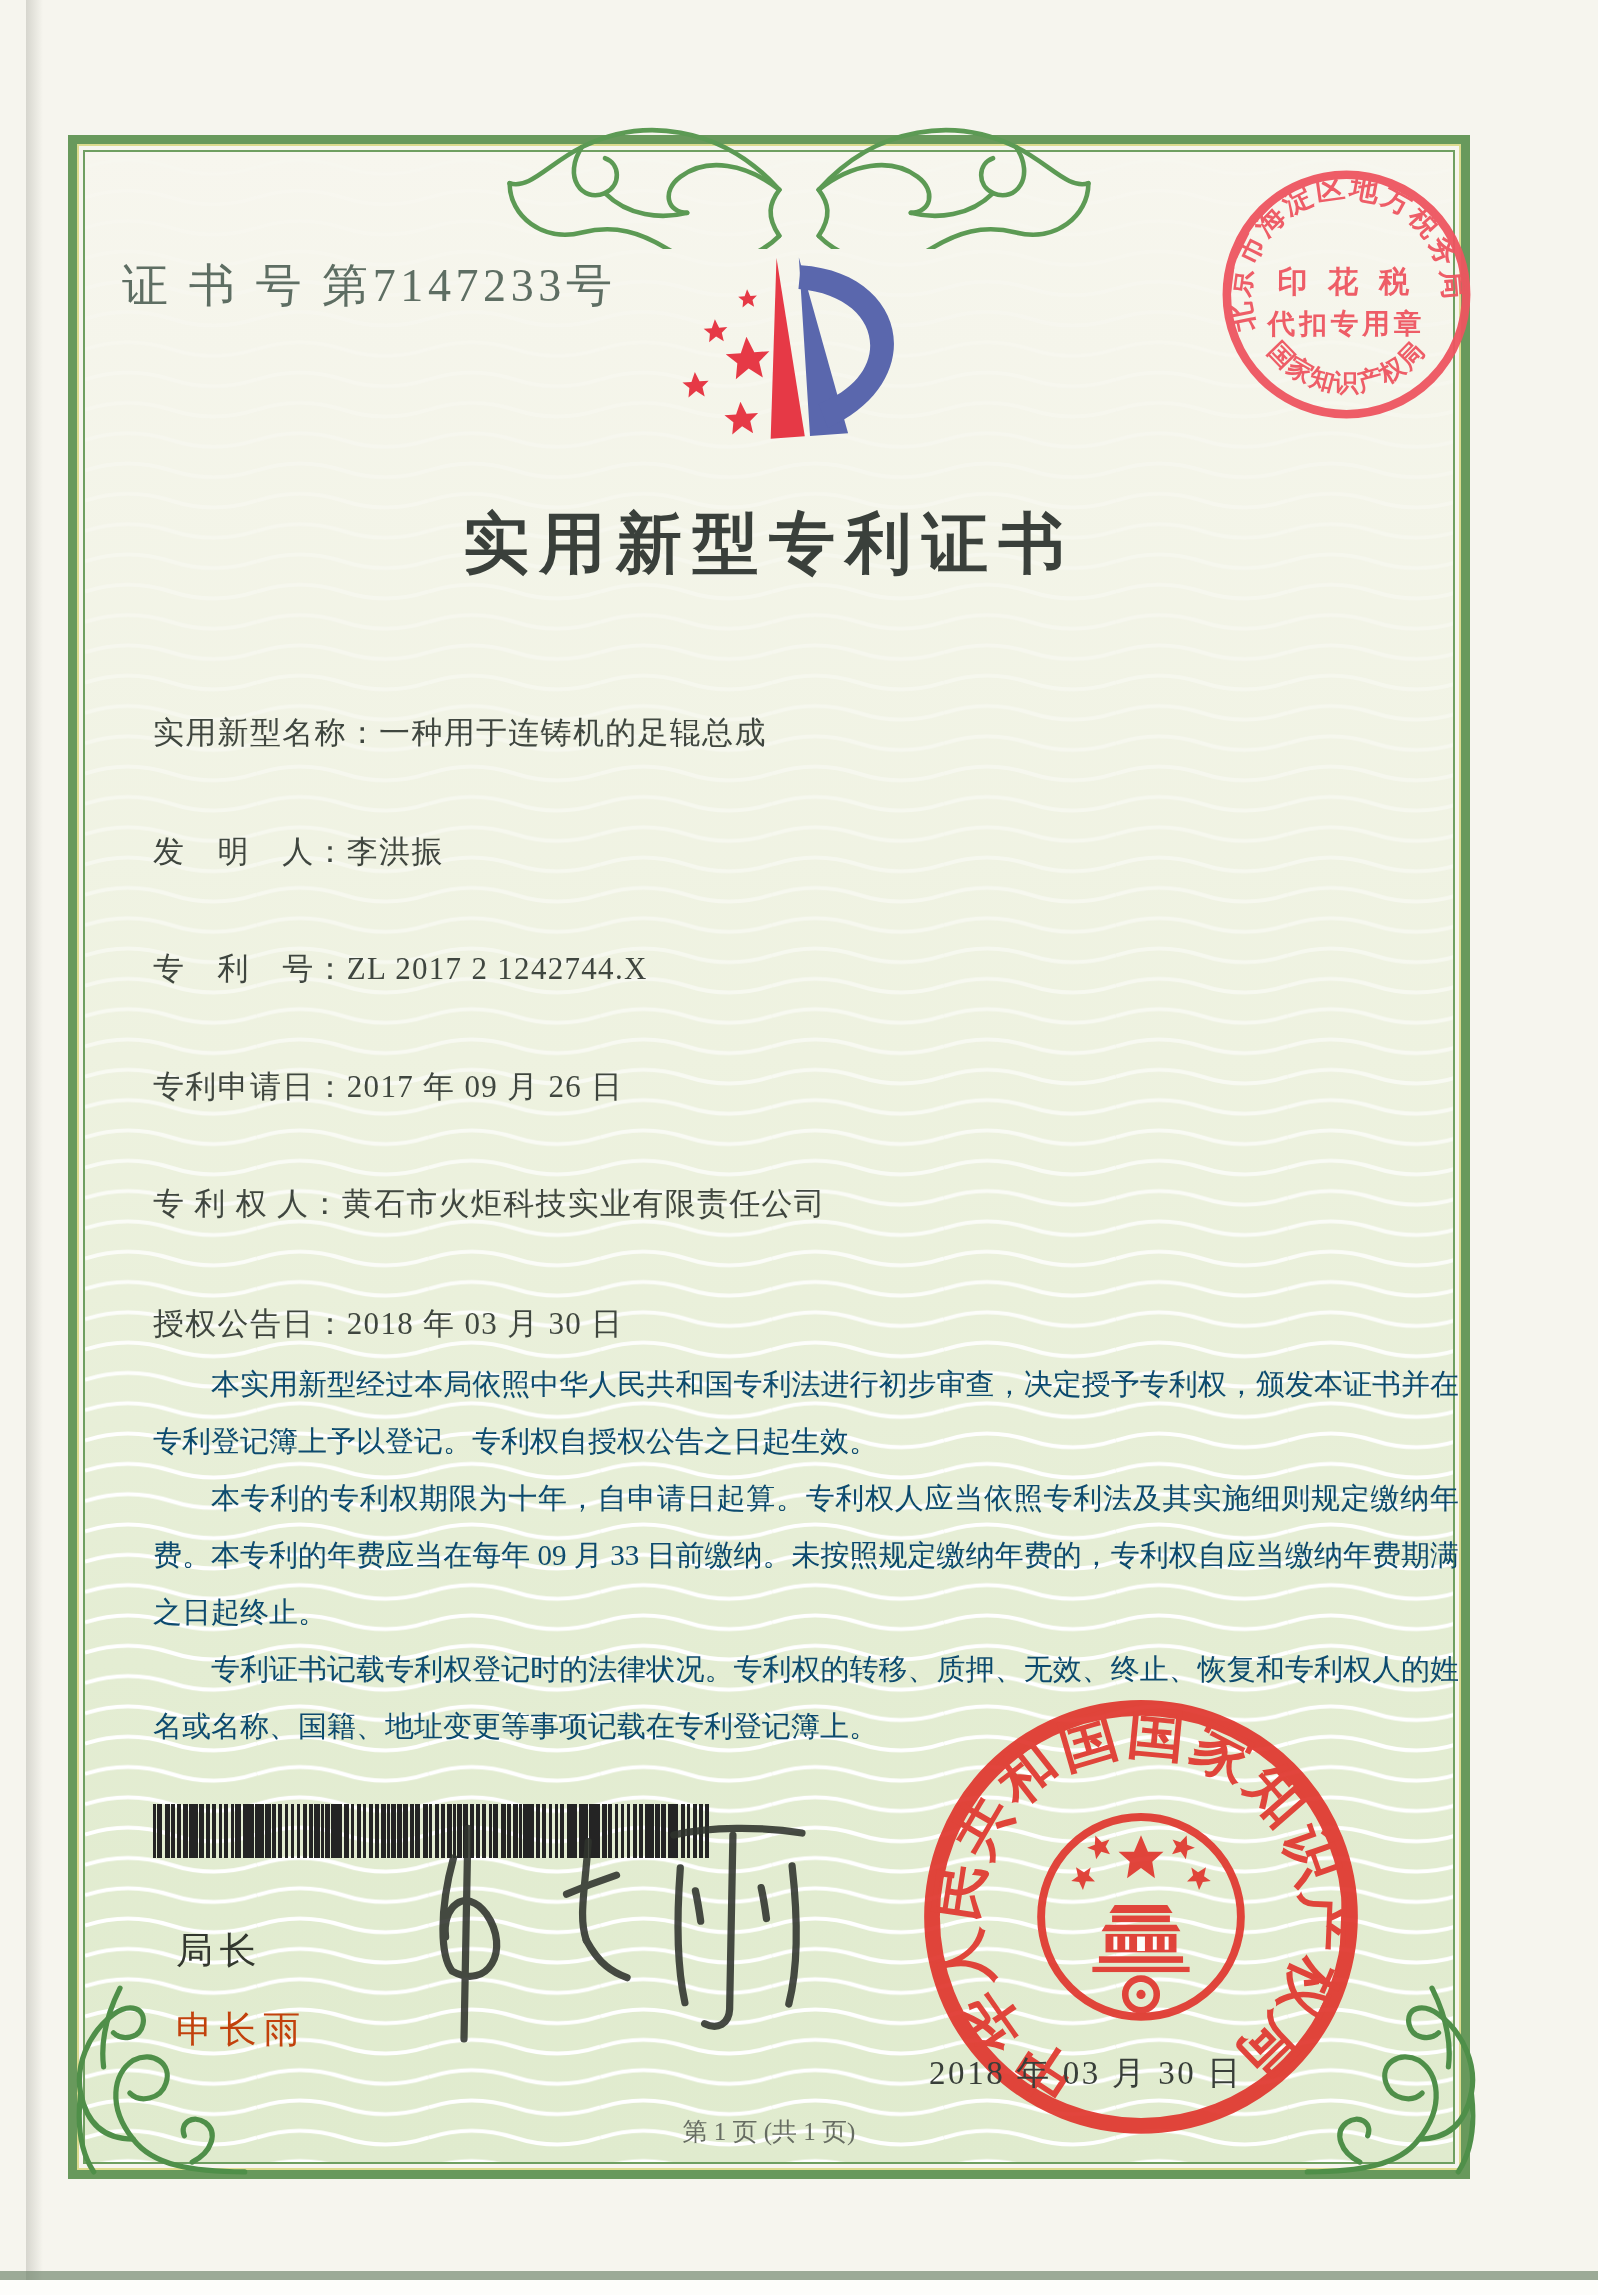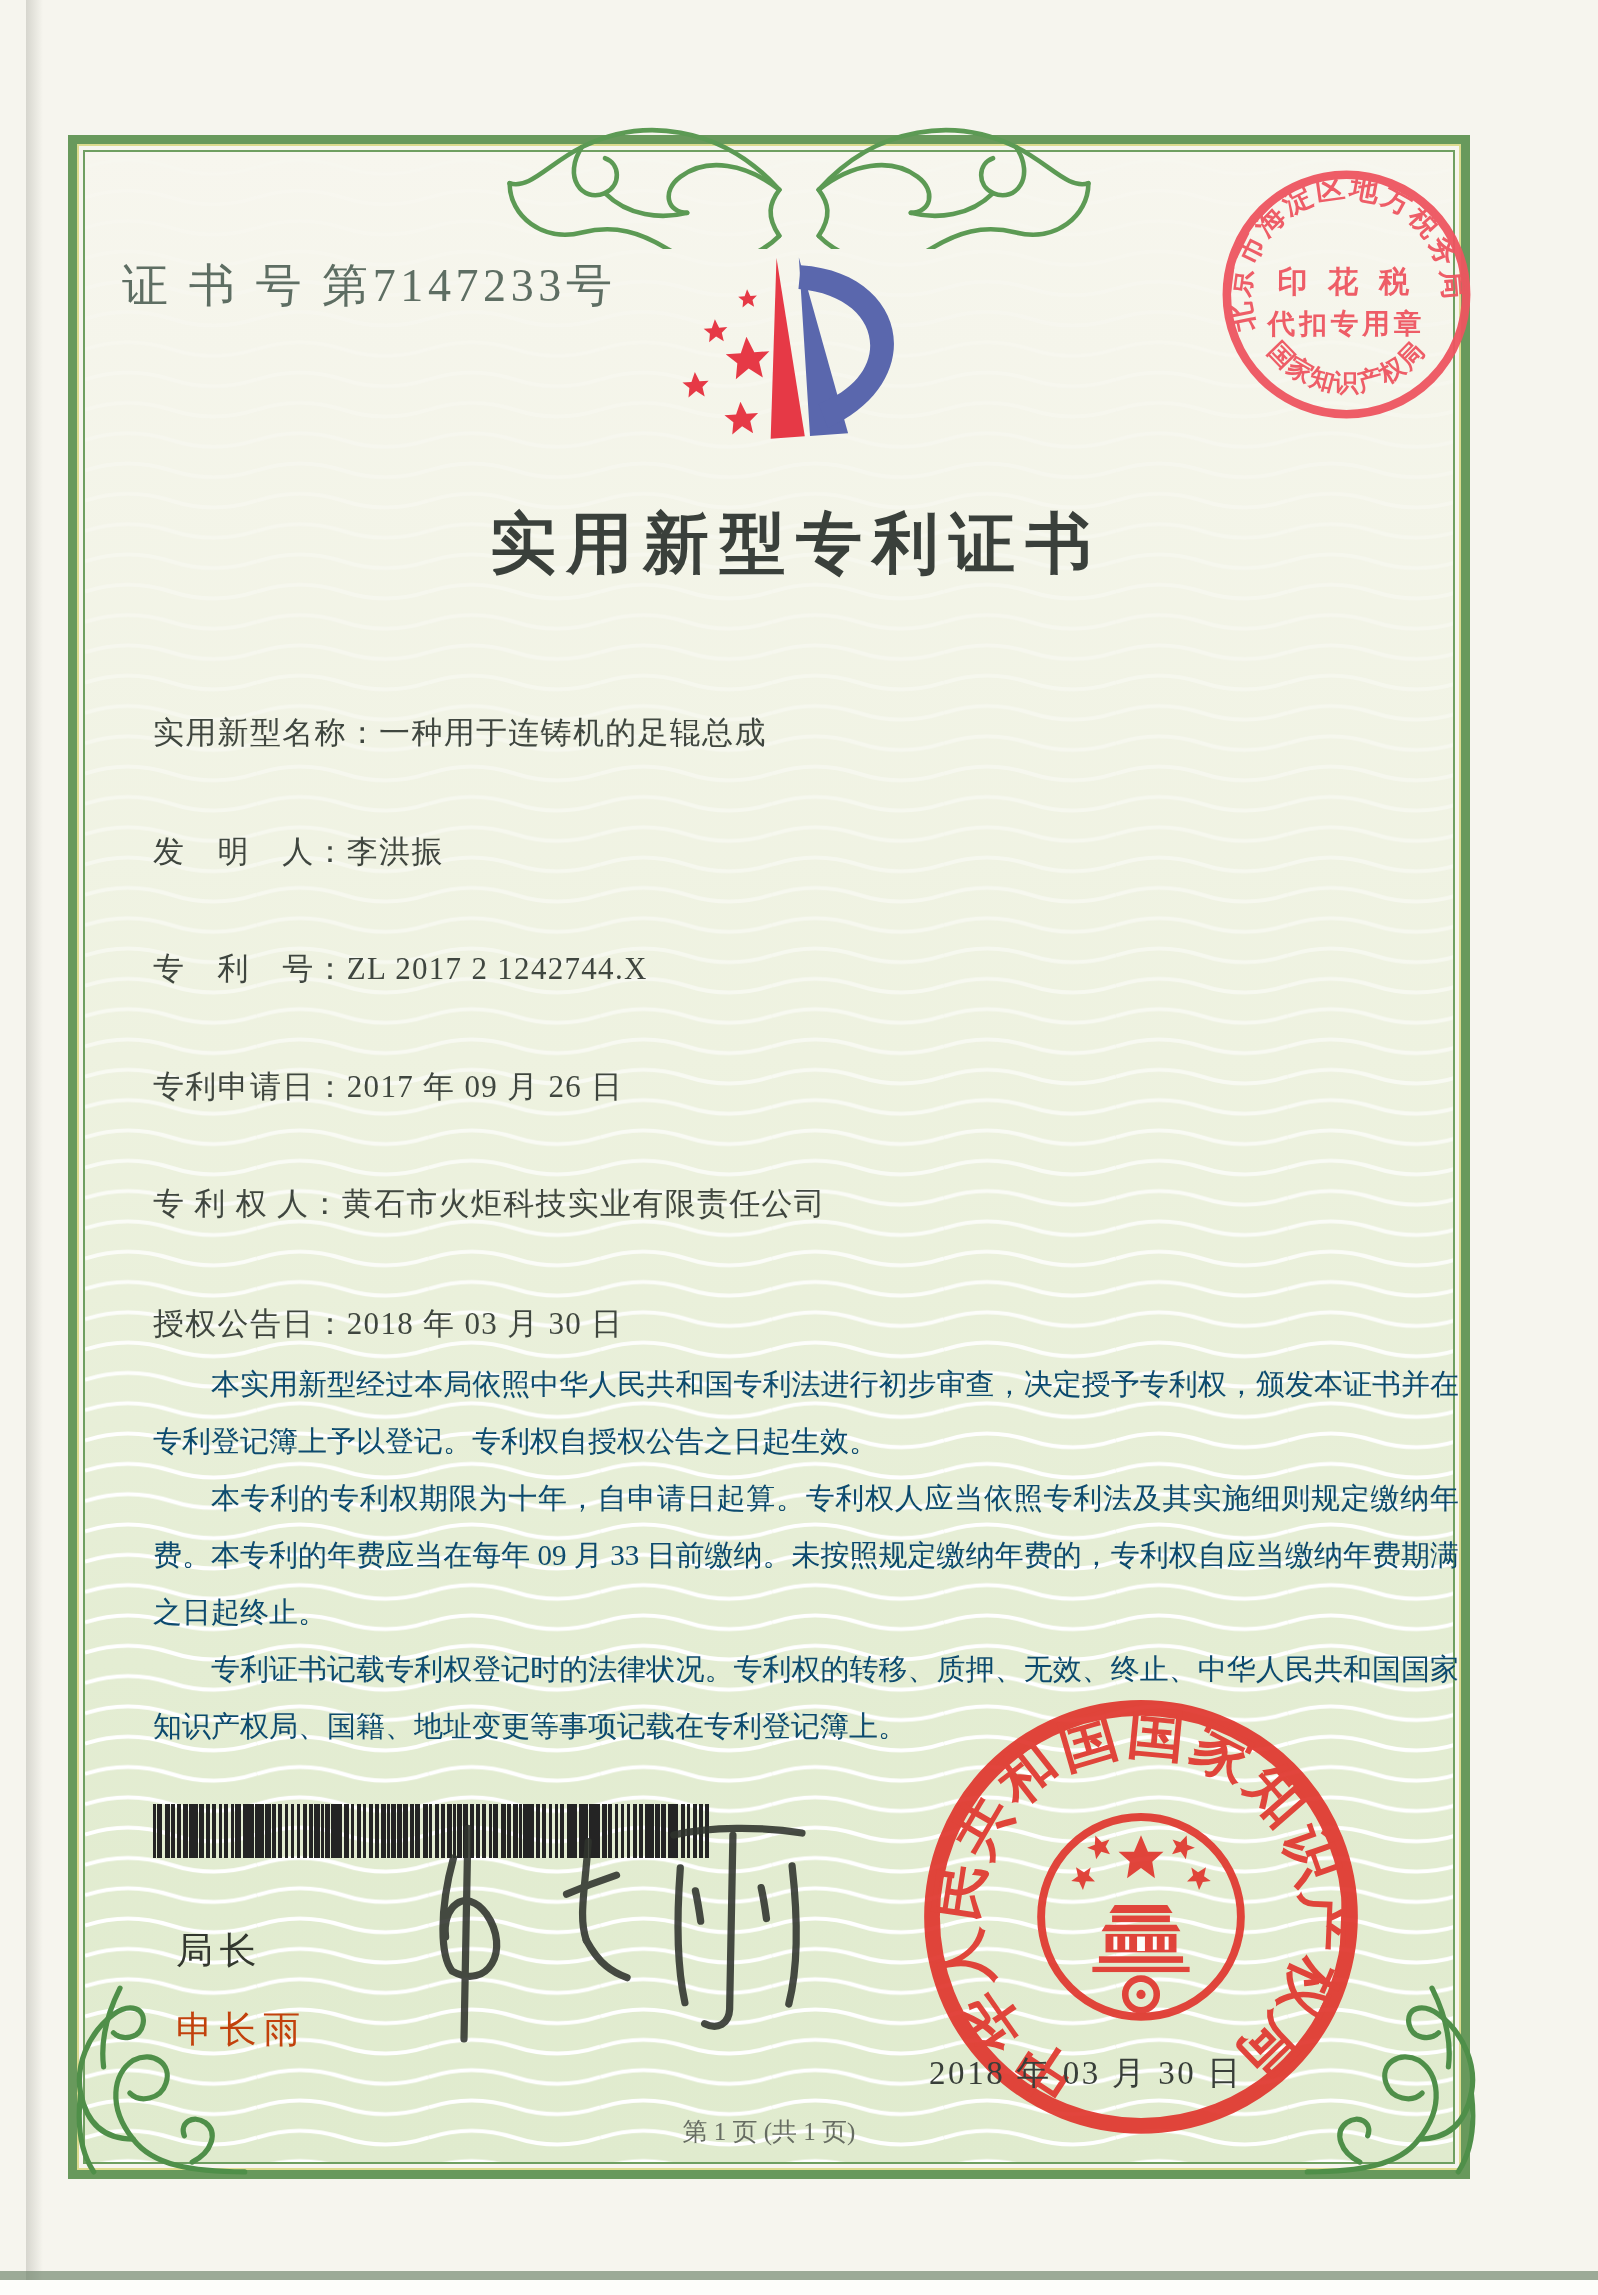--- a/index.html
+++ b/index.html
@@ -14,21 +14,21 @@
   .frame{position:absolute;left:68px;top:135px;width:1384px;height:2026px;
     border:9.2px solid #68995c;box-shadow:inset 0 0 0 2px #dcdb8e;}
   .frame-inner{position:absolute;left:6px;top:6px;right:6px;bottom:6px;border:2.6px solid #6f9f61;}
   .waves-svg{position:absolute;left:0;top:0;width:100%;height:100%;display:block;}
 
   .abs{position:absolute;}
   .cert-number{left:122px;top:255px;font-size:46px;letter-spacing:4.6px;color:#5e6e63;}
   .logo-svg{left:641px;top:220px;width:263px;height:263px;}
   .tax-stamp-svg{left:1215px;top:163px;width:263px;height:263px;opacity:.95;}
   .title{left:68px;top:499px;width:1402px;text-align:center;font-size:66px;font-weight:bold;
-    letter-spacing:10.5px;color:#3a403b;padding-left:27px;}
+    letter-spacing:10.5px;color:#3a403b;}
   .field{left:153px;font-size:31px;color:#3f463f;letter-spacing:1.3px;white-space:nowrap;}
   .f1{top:712px}.f2{top:831px}.f3{top:948px}.f4{top:1066px}.f5{top:1183px}.f6{top:1303px}
   .body-text{left:153px;top:1356px;width:1306px;font-size:29px;line-height:57px;color:#0c4a6e;
     text-align:justify;}
   .body-text p{margin:0;text-indent:58px;}
   .barcode{left:153px;top:1804px;width:556px;height:54px;
     background-image:
       repeating-linear-gradient(90deg,#242424 0 3.3px,transparent 3.3px 6px),
       repeating-linear-gradient(90deg,#242424 0 2px,transparent 2px 6.6px),
       repeating-linear-gradient(90deg,transparent 0 4px,#242424 4px 6px,transparent 6px 11.2px);}
@@ -150,21 +150,21 @@
   <div class="abs field f1"><span>实用新型名称：</span><span>一种用于连铸机的足辊总成</span></div>
   <div class="abs field f2"><span>发　明　人：</span><span>李洪振</span></div>
   <div class="abs field f3"><span>专　利　号：</span><span>ZL 2017 2 1242744.X</span></div>
   <div class="abs field f4"><span>专利申请日：</span><span>2017 年 09 月 26 日</span></div>
   <div class="abs field f5"><span>专 利 权 人：</span><span>黄石市火炬科技实业有限责任公司</span></div>
   <div class="abs field f6"><span>授权公告日：</span><span>2018 年 03 月 30 日</span></div>
 
   <div class="abs body-text">
     <p>本实用新型经过本局依照中华人民共和国专利法进行初步审查，决定授予专利权，颁发本证书并在专利登记簿上予以登记。专利权自授权公告之日起生效。</p>
     <p>本专利的专利权期限为十年，自申请日起算。专利权人应当依照专利法及其实施细则规定缴纳年费。本专利的年费应当在每年 09 月 33 日前缴纳。未按照规定缴纳年费的，专利权自应当缴纳年费期满之日起终止。</p>
-    <p>专利证书记载专利权登记时的法律状况。专利权的转移、质押、无效、终止、中华人民共和国国家知识产权局、国籍、地址变更等事项记载在专利登记簿上。</p>
+    <p>专利证书记载专利权登记时的法律状况。专利权的转移、质押、无效、终止、恢复和专利权人的姓名或名称、国籍、地址变更等事项记载在专利登记簿上。</p>
   </div>
 
   <div class="abs barcode"></div>
 
   <div class="abs juzhang">局长</div>
   <div class="abs issuer-name">申长雨</div>
 
   <svg class="abs signature-svg" viewBox="0 0 760 400">
     <g fill="none" stroke="#2f332d" stroke-width="11" stroke-linecap="round" opacity="0.88">
       <path d="M110,70 C88,150 90,220 108,242 C162,272 198,210 160,155 C128,112 92,145 98,190"></path>

